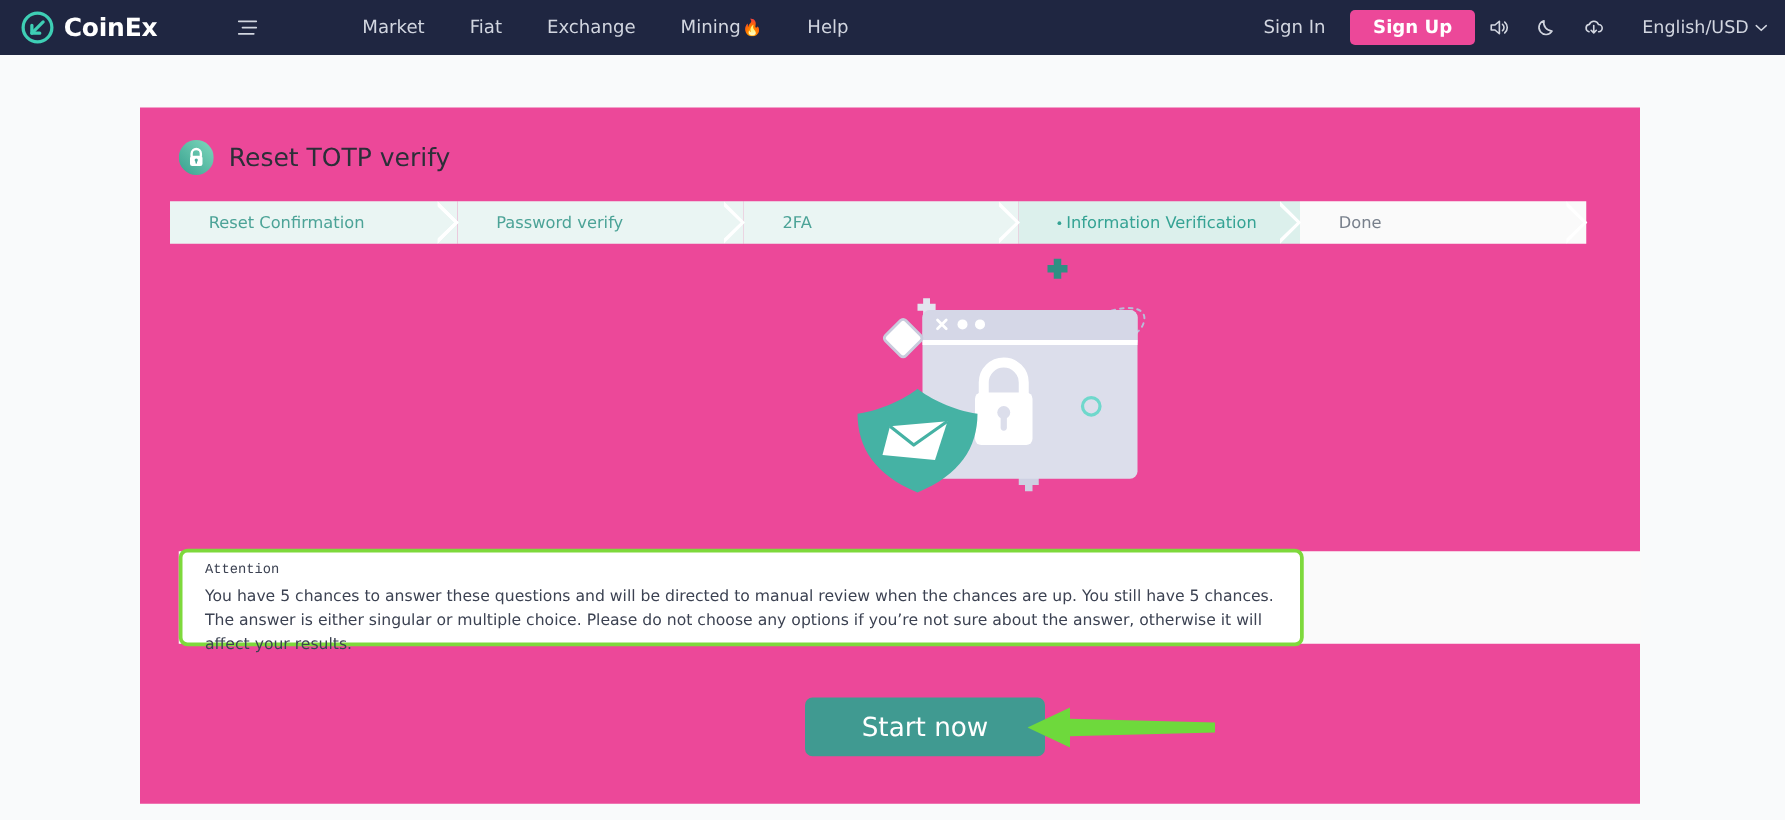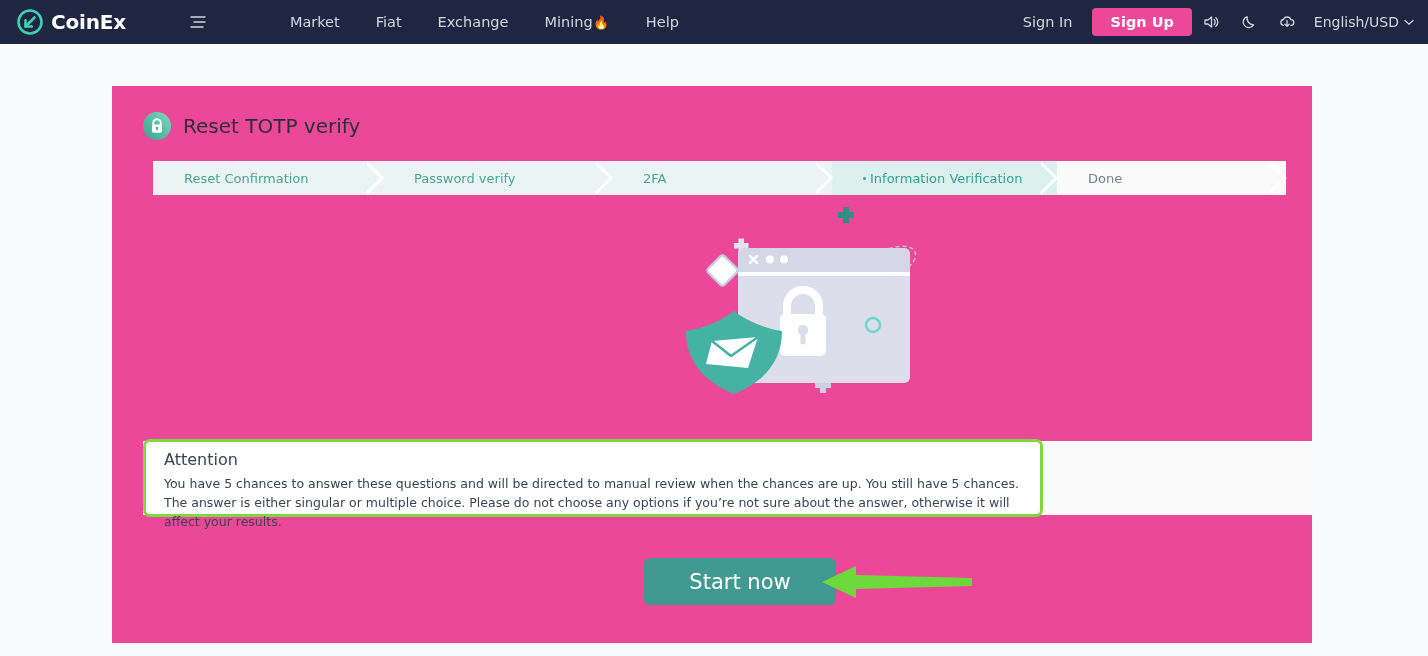--- a/index.html
+++ b/index.html
@@ -34,38 +34,38 @@
     display: flex; align-items: center; height: 44px;
   }
   .signup {
     background: #ec4899; color: #ffffff; font-size: 14.5px; font-weight: bold;
     border: none; border-radius: 4px; padding: 0 18px; height: 28px;
     cursor: pointer; margin-left: 4px; font-family: inherit;
   }
   .nav-icon { width: 38px; height: 44px; display: flex; align-items: center; justify-content: center; cursor: pointer; }
   .lang {
     color: #d2d6e0; font-size: 14px; display: flex; align-items: center;
-    gap: 5px; margin-left: 8px; cursor: pointer; height: 44px;
+    gap: 5px; margin-left: 20px; cursor: pointer; height: 44px;
   }
 
   
   .page { position: absolute; top: 44px; left: 0; width: 1428px; height: 612px; background: #f9fafb; }
   .card {
     position: absolute; left: 112px; top: 42px;
     width: 1200px; height: 557px;
     background: #ec4899;
   }
 
   .title-row { display: flex; align-items: center; gap: 12px; margin: 26px 0 0 31px; }
   .lock-badge { width: 28px; height: 28px; flex: 0 0 28px; }
   .page-title { font-size: 20px; color: #2b2f38; font-weight: normal; }
 
   
   .stepper {
-    position: absolute; left: 41px; top: 75px;
+    position: absolute; left: 24px; top: 75px;
     width: 1133px; height: 34px; display: flex;
   }
   .step {
     position: relative; height: 34px; display: flex; align-items: center;
     font-size: 13px; padding-left: 31px;
   }
   .step .sep {
     position: absolute; right: -1px; top: 0; width: 17px; height: 34px;
     z-index: 3; pointer-events: none;
   }
@@ -90,21 +90,21 @@
     position: absolute; left: 31px; top: 355px;
     width: 1170px; height: 74px; background: #fafafa;
   }
   .alert-box {
     position: absolute; left: 31px; top: 353px;
     width: 900px; height: 78px;
     background: #ffffff;
     border: 3px solid #7ed93c; border-radius: 7px;
     padding: 8px 12px 0 18px;
   }
-  .alert-title { font-size: 16px; color: #3c4252; margin-bottom: 5px; }
+  .alert-title { font-size: 11px; color: #3c4252; margin-bottom: 5px; font-family: Liberation Mono, monospace; }
   .alert-line { font-size: 12.5px; color: #3c4252; line-height: 19px; }
 
   
   .cta {
     position: absolute; left: 516px; top: 472px;
     width: 192px; height: 47px;
     background: #409a91; color: #ffffff;
     font-size: 21px; font-family: inherit;
     border: none; border-radius: 6px; cursor: pointer; margin-left: 16px;
   }

